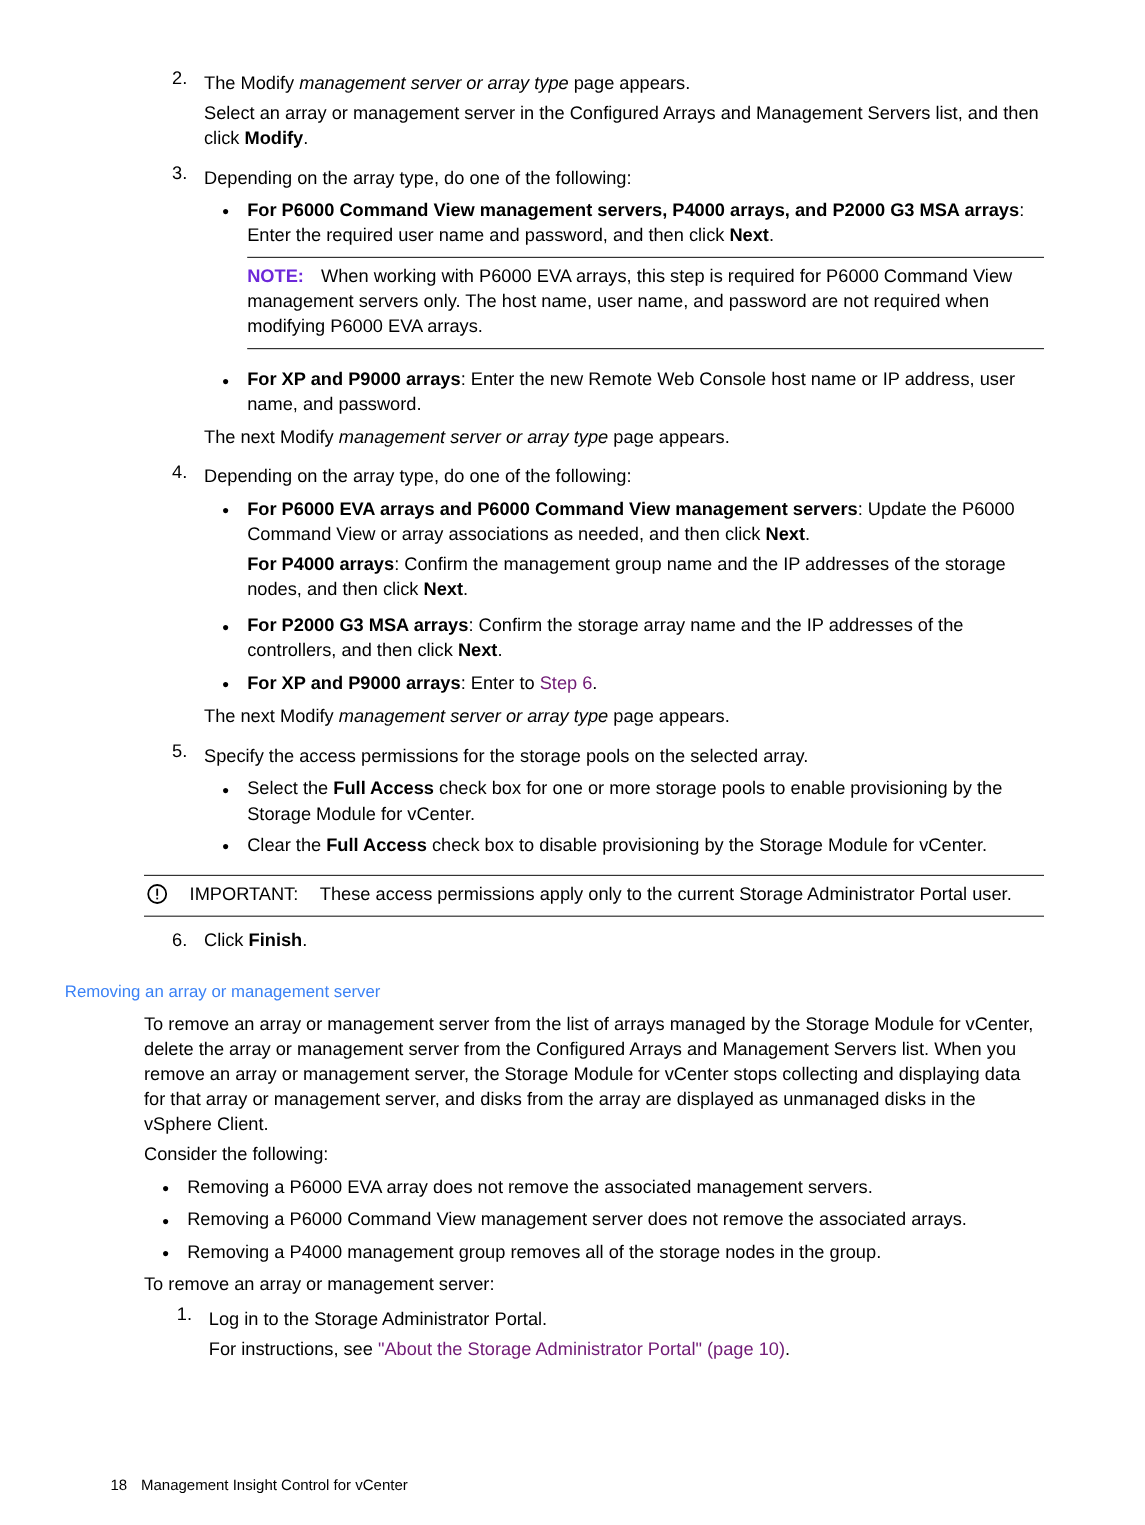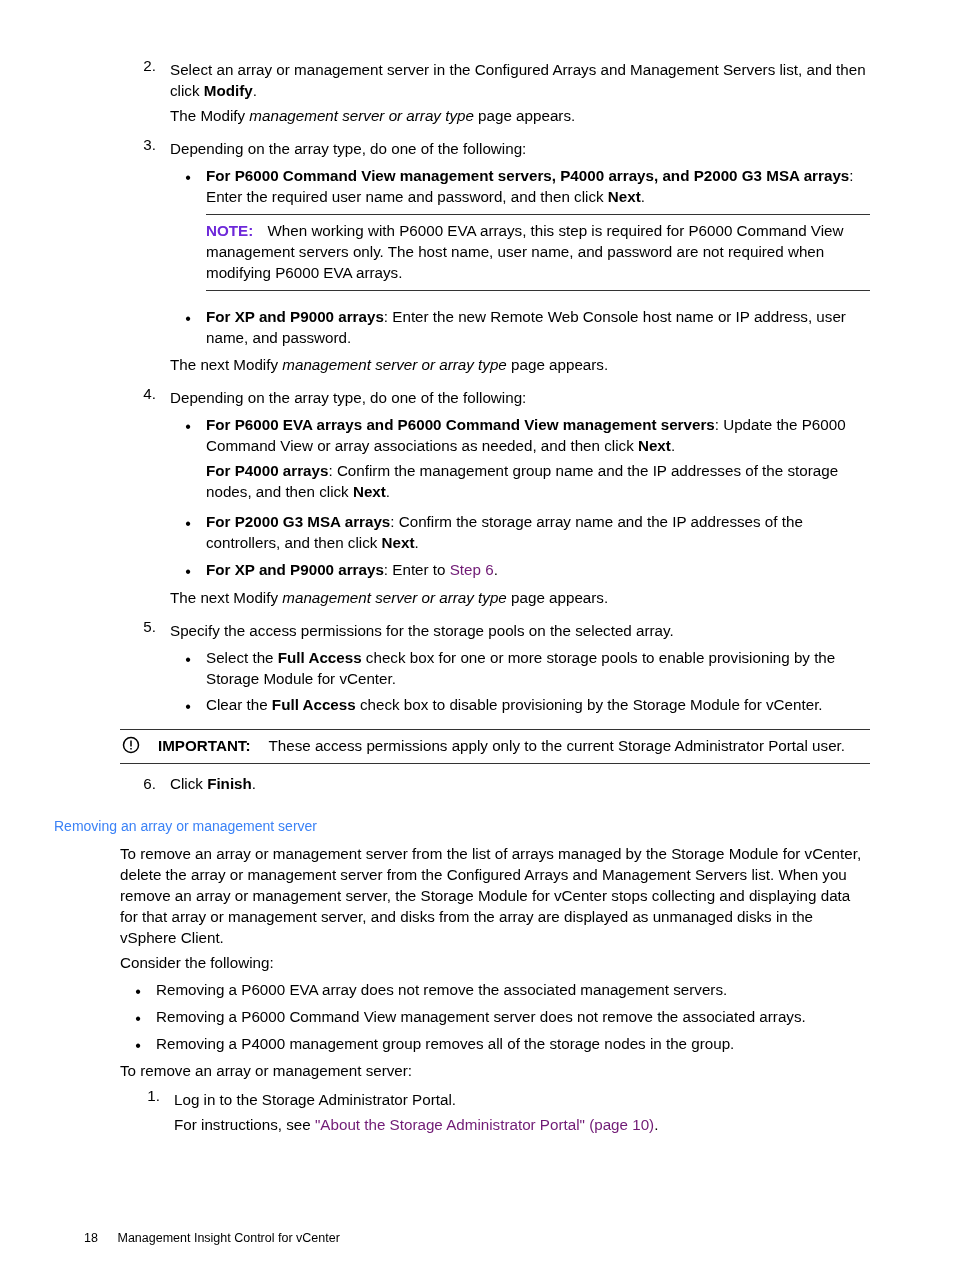--- a/index.html
+++ b/index.html
@@ -22,42 +22,42 @@
   .bullet-list > li { display: flex; margin: 6px 0; }
   .bullet-dot { width: 36px; flex-shrink: 0; text-align: center; color: #000; font-size: 16px; line-height: 1.2; padding-top:2px;}
   .bullet-body { flex: 1; }
   .bold { font-weight: bold; }
   .italic { font-style: italic; }
   .note-box { border-top: 1px solid #333; border-bottom: 1px solid #333; padding: 6px 0 6px 0; margin: 6px 0 10px 0; }
   .note-label { font-weight: bold; color: #6d28d9; margin-right: 10px; }
   .important-row { display: flex; border-top: 1px solid #333; border-bottom: 1px solid #333; padding: 6px 0; margin: 6px 0 10px 0; }
   .important-icon-col { width: 36px; flex-shrink: 0; text-align: left; padding-left: 2px; }
   .important-content { flex: 1; }
-  .important-label { font-weight: bold; margin-right: 14px; }
+  .important-label { font-weight: normal; margin-right: 14px; }
   .section-heading { color: #3b82f6; font-size: 14px; font-weight: normal; margin: 22px 0 8px 0; }
   .link { color: #701a75; }
   .para { margin: 4px 0; }
   .footer { position: relative; margin-top: 90px; font-size: 12.5px; }
-  .footer-page { display: inline-block; width: 30px; }
+  .footer-page { display: inline-block; width: 30px; text-align: center; }
   .outer-bullets .bullet-dot { width: 36px; }
   .outer-wrap { margin-left: 36px; }
   svg.excl { vertical-align: top; }
 </style>
 </head>
 <body>
 
 <ol class="ol-numbered">
   <li>
     <div class="num-col wide">2.</div>
     <div class="content-col">
       <div class="para">
+        <span>The Modify </span><span class="italic">management server or array type</span><span> page appears.</span>
+      </div>
+      <div class="para">
         <span>Select an array or management server in the Configured Arrays and Management Servers list, and then click </span><span class="bold">Modify</span><span>.</span>
-      </div>
-      <div class="para">
-        <span>The Modify </span><span class="italic">management server or array type</span><span> page appears.</span>
       </div>
     </div>
   </li>
 
   <li>
     <div class="num-col wide">3.</div>
     <div class="content-col">
       <div class="para">Depending on the array type, do one of the following:</div>
       <ul class="bullet-list">
         <li>

